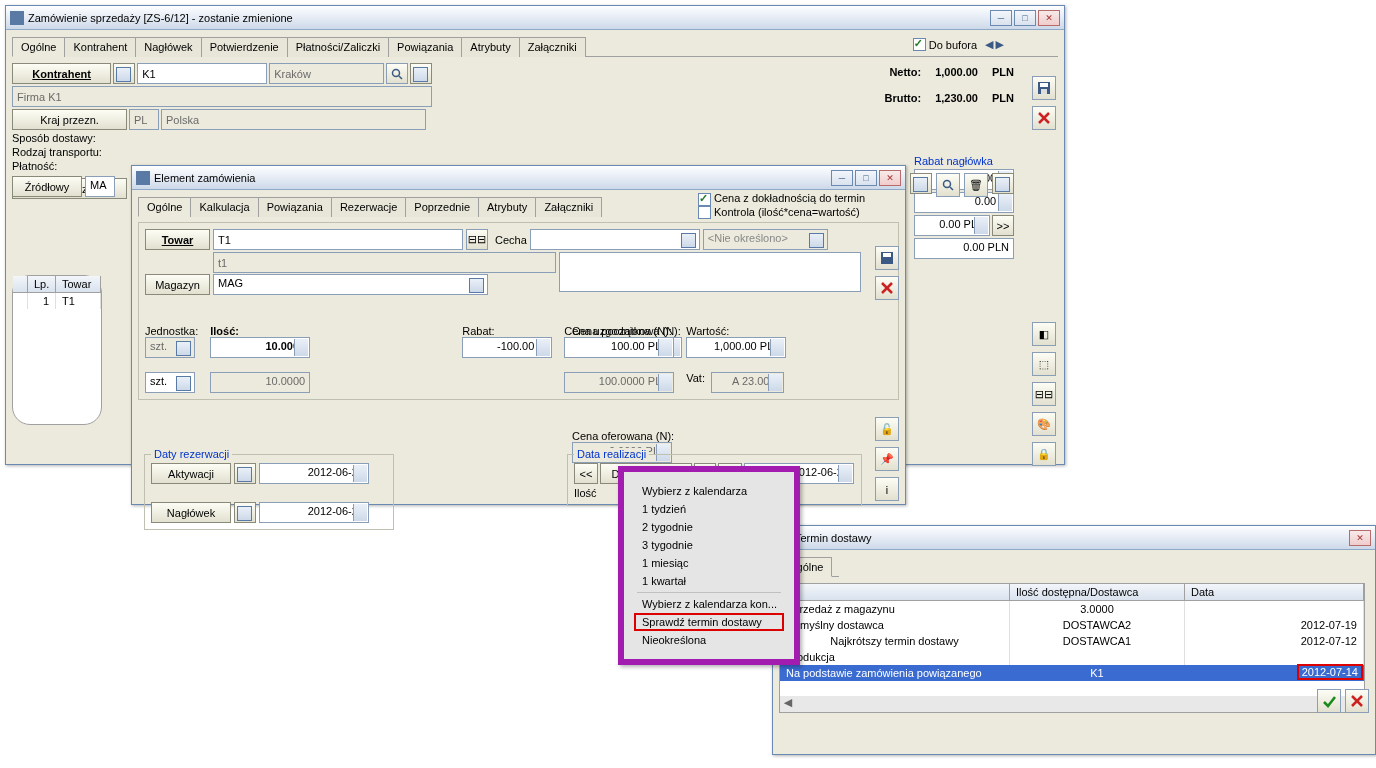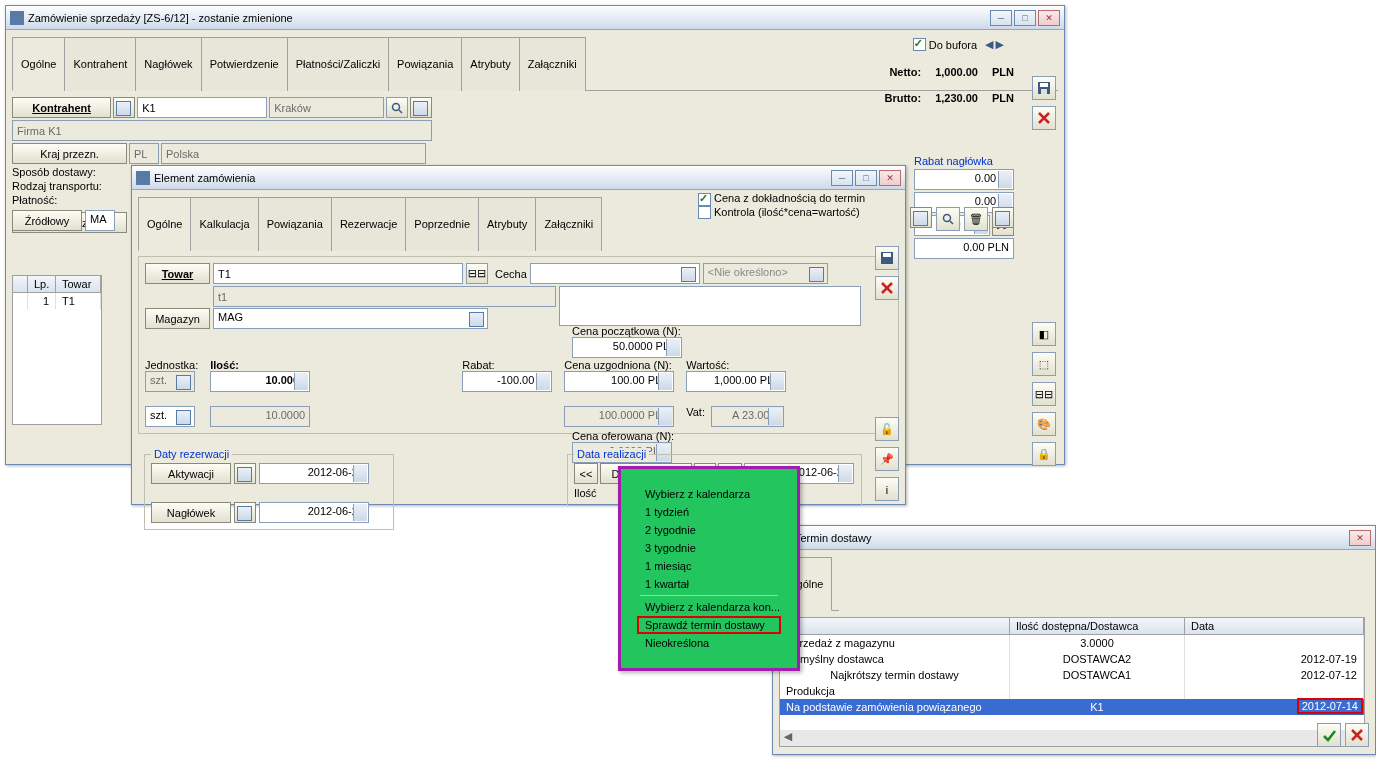--- a/index.html
+++ b/index.html
@@ -6,40 +6,40 @@
   body { margin: 0; background: #fff; width: 1376px; height: 768px; position: relative; color: #000; }
   .window { position: absolute; border: 1px solid #6b8ab3; background: #eceadd; box-shadow: 1px 1px 3px rgba(0,0,0,0.3); }
   .titlebar { height: 24px; background: linear-gradient(to bottom, #fdfeff, #e6ecf5, #cdd9e9); display: flex; align-items: center; padding: 0 4px; border-bottom: 1px solid #8ea8c8; }
   .titlebar-icon { width: 14px; height: 14px; margin-right: 4px; background: #5a7aa6; display: inline-block; }
   .titlebar-text { flex: 1; color: #000; }
   .winbtns { display: flex; gap: 2px; }
   .winbtn { width: 22px; height: 16px; border: 1px solid #6b8ab3; background: linear-gradient(#f3f6fa,#d9e2ee); display:flex; align-items:center; justify-content:center; font-size: 9px; color:#3a5a85; cursor:pointer;}
   .winbtn.close { border-color:#b86b6b; color:#a33; background:linear-gradient(#f8eaea,#f0cccc);}
   .content { padding: 6px; position:relative; }
   .tabs { display: flex; border-bottom: 1px solid #a0a0a0; margin-bottom: 6px; }
-  .tab { padding: 20px 8px; border: 1px solid #a0a0a0; border-bottom: none; background: #e8e6d9; margin-right: -1px; cursor: pointer; position:relative; top:1px;}
+  .tab { padding: 3px 8px; border: 1px solid #a0a0a0; border-bottom: none; background: #e8e6d9; margin-right: -1px; cursor: pointer; position:relative; top:1px;}
   .tab.active { background: #eceadd; border-bottom: 1px solid #eceadd; font-weight: normal; }
   .btn { border: 1px solid #8a8a7a; background: linear-gradient(#fdfdf5,#e2e0cf); padding: 2px 10px; cursor: pointer; display:inline-flex; align-items:center; justify-content:center; height:21px;}
   .btn u { text-decoration: underline; }
   .input { border: 1px solid #8a9eb8; background: #fff; padding: 2px 4px; height: 21px; }
   .input.ro { background: #eceadd; color:#6a6a6a;}
   .select { position: relative; }
   .select::after { content:''; position:absolute; right:3px; top:3px; width:13px; height:13px; border:1px solid #5a7aa6; background:linear-gradient(#eaf0f8,#cdd9e9);}
   .select .arr { position:absolute; right:6px; top:7px; width:0;height:0;border-left:3px solid transparent;border-right:3px solid transparent;border-top:4px solid #3a5a85;}
   .iconbtn { width: 24px; height: 24px; border: 1px solid #8a9eb8; background: linear-gradient(#fdfdf5,#e2e0cf); display:inline-flex; align-items:center; justify-content:center; cursor:pointer;}
   .label { color: #000; }
   .linklabel { color: #0033cc; }
   .bold { font-weight: bold; }
   .rightcol { position:absolute; right:50px; top: 36px; text-align:right;}
   .vtoolbar { position:absolute; right: 8px; top: 46px; display:flex; flex-direction:column; gap:6px; align-items:center;}
   .checkbox { width:13px; height:13px; border:1px solid #6b8ab3; background:#fff; display:inline-block; vertical-align:middle; margin-right:3px; position:relative;}
   .checkbox.checked::after { content:'✓'; position:absolute; top:-2px; left:0; font-size:11px; color:#2a7a2a; font-weight:bold;}
   .group { border:1px solid #c0c0b0; padding:8px 6px 6px; margin-top:4px; position:relative;}
   .group-title { position:absolute; top:-7px; left:6px; background:#eceadd; padding:0 3px; color:#0033cc;}
-  .dropdown-menu { position:absolute; background:#22c55e; border:3px solid #a21caf; box-shadow:2px 2px 4px rgba(0,0,0,0.3); padding:16px; z-index:100;}
+  .dropdown-menu { position:absolute; background:#e5e5e5; border:6px solid #a21caf; box-shadow:2px 2px 4px rgba(0,0,0,0.3); padding:10px; z-index:100;}
   .menu-item { padding:3px 24px 3px 8px; cursor:pointer; white-space:nowrap;}
   .menu-item.highlighted { border:2px solid #d00; padding:1px 22px 1px 6px;}
   .menu-sep { height:1px; background:#c0c0c0; margin:2px 3px;}
   .table { background:#fff; border:1px solid #a0a0a0; }
   .th { background:linear-gradient(#f3f6fa,#d9e2ee); border-right:1px solid #a0a0a0; border-bottom:1px solid #a0a0a0; padding:2px 6px;}
   .td { padding:2px 6px; border-right:1px solid #e0e0e0;}
   .row-selected { background:#3a6bd1; color:#fff;}
   .row-selected .td { border-right-color:#3a6bd1;}
   .red-border { border:2px solid #d00;}
   .spinner { position:relative;}
@@ -132,21 +132,21 @@
       <div class="linklabel">Rabat nagłówka</div>
       <div class="input spinner" style="text-align:right; margin-top:2px;">0.00 %</div>
       <div class="input spinner" style="text-align:right; margin-top:2px;">0.00 %</div>
       <div style="display:flex; gap:2px; margin-top:2px;">
           <div class="input spinner" style="flex:1;text-align:right;">0.00 PLN</div>
           <div class="btn" style="width:22px;padding:0;">&gt;&gt;</div>
         </div>
       <div class="input" style="text-align:right; margin-top:2px;">0.00 PLN</div>
     </div>
 
-    <div class="table" style="position:absolute; left:6px; top:245px; width:90px; height:150px;">
+    <div class="table" style="position:absolute; left:6px; top:245px; width:90px; height:150px;border-radius:18px;">
       <div style="display:flex;">
         <div class="th" style="width:15px;"></div>
         <div class="th" style="width:28px;">Lp.</div>
         <div class="th" style="flex:1;">Towar</div>
       </div>
       <div style="display:flex;">
         <div class="td" style="width:15px;"></div>
         <div class="td" style="width:28px; text-align:right;">1</div>
         <div class="td" style="flex:1;">T1</div>
       </div>

